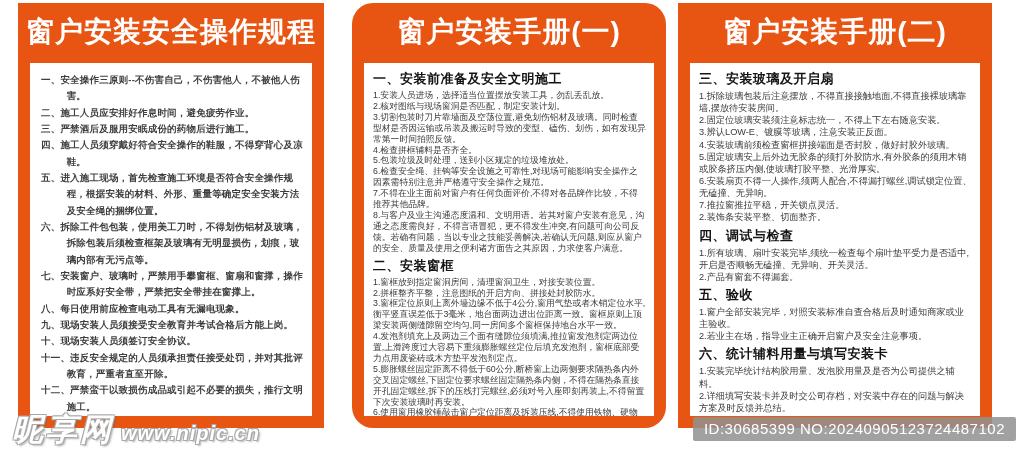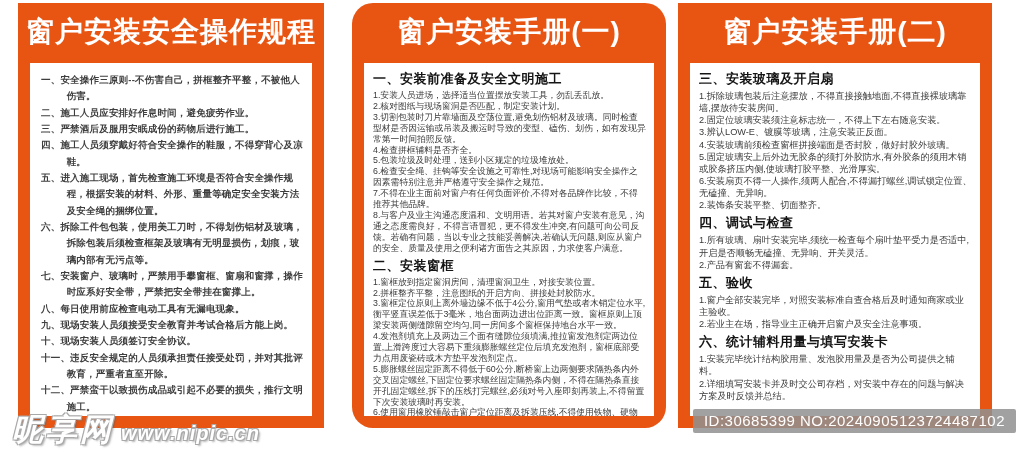--- a/index.html
+++ b/index.html
@@ -95,40 +95,40 @@
       -1px -1px 0 #a9a9a9, 1px -1px 0 #a9a9a9,
       -1px  1px 0 #a9a9a9, 1px  1px 0 #a9a9a9,
        2px  2px 2px rgba(90,90,90,0.45);
   }
   .wm-logo { font-size: 31px; letter-spacing: 3px; }
   .wm-url  { font-size: 20px; margin-left: 7px; letter-spacing: 1px; }
 
   .id-badge {
     position: absolute;
     right: 8px;
-    bottom: 20px;
+    bottom: 12px;
     z-index: 5;
     background: var(--badge-gray, rgba(145,145,145,0.85));
     color: #ffffff;
     font-size: 15px;
     padding: 3px 11px 4px;
     border-radius: 2px;
     letter-spacing: 0.5px;
     white-space: nowrap;
   }
 </style>
 </head>
 <body>
 
 <div class="canvas">
 
   <section class="panel panel-pos-0">
     <h1 class="panel-title">窗户安装安全操作规程</h1>
     <div class="panel-body">
-        <div class="item">一、安全操作三原则--不伤害自己，拼框整齐平整，不被他人伤害。</div>
+        <div class="item">一、安全操作三原则--不伤害自己，不伤害他人，不被他人伤害。</div>
         <div class="item">二、施工人员应安排好作息时间，避免疲劳作业。</div>
         <div class="item">三、严禁酒后及服用安眠成份的药物后进行施工。</div>
         <div class="item">四、施工人员须穿戴好符合安全操作的鞋服，不得穿背心及凉鞋。</div>
         <div class="item">五、进入施工现场，首先检查施工环境是否符合安全操作规程，根据安装的材料、外形、重量等确定安全安装方法及安全绳的捆绑位置。</div>
         <div class="item">六、拆除工件包包装，使用美工刀时，不得划伤铝材及玻璃，拆除包装后须检查框架及玻璃有无明显损伤，划痕，玻璃内部有无污点等。</div>
         <div class="item">七、安装窗户、玻璃时，严禁用手攀窗框、窗扇和窗撑，操作时应系好安全带，严禁把安全带挂在窗撑上。</div>
         <div class="item">八、每日使用前应检查电动工具有无漏电现象。</div>
         <div class="item">九、现场安装人员须接受安全教育并考试合格后方能上岗。</div>
         <div class="item">十、现场安装人员须签订安全协议。</div>
         <div class="item">十一、违反安全规定的人员须承担责任接受处罚，并对其批评教育，严重者直至开除。</div>
@@ -162,20 +162,21 @@
   <section class="panel panel-pos-2">
     <h1 class="panel-title">窗户安装手册(二)</h1>
     <div class="panel-body">
         <div class="section-heading">三、安装玻璃及开启扇</div>
         <div class="item">1.拆除玻璃包装后注意摆放，不得直接接触地面,不得直接裸玻璃靠墙,摆放待安装房间。</div>
         <div class="item">2.固定位玻璃安装须注意标志统一，不得上下左右随意安装。</div>
         <div class="item">3.辨认LOW-E、镀膜等玻璃，注意安装正反面。</div>
         <div class="item">4.安装玻璃前须检查窗框拼接端面是否封胶，做好封胶外玻璃。</div>
         <div class="item">5.固定玻璃安上后外边无胶条的须打外胶防水,有外胶条的须用木销或胶条挤压内侧,使玻璃打胶平整、光滑厚实。</div>
         <div class="item">6.安装扇页不得一人操作,须两人配合,不得漏打螺丝,调试锁定位置、无磕撞、无异响。</div>
+        <div class="item">7.推拉窗推拉平稳，开关锁点灵活。</div>
         <div class="item">2.装饰条安装平整、切面整齐。</div>
         <div class="section-heading">四、调试与检查</div>
         <div class="item">1.所有玻璃、扇叶安装完毕,须统一检查每个扇叶垫平受力是否适中,开启是否顺畅无磕撞、无异响、开关灵活。</div>
         <div class="item">2.产品有窗套不得漏套。</div>
         <div class="section-heading">五、验收</div>
         <div class="item">1.窗户全部安装完毕，对照安装标准自查合格后及时通知商家或业主验收。</div>
         <div class="item">2.若业主在场，指导业主正确开启窗户及安全注意事项。</div>
         <div class="section-heading">六、统计辅料用量与填写安装卡</div>
         <div class="item">1.安装完毕统计结构胶用量、发泡胶用量及是否为公司提供之辅料。</div>
         <div class="item">2.详细填写安装卡并及时交公司存档，对安装中存在的问题与解决方案及时反馈并总结。</div>

